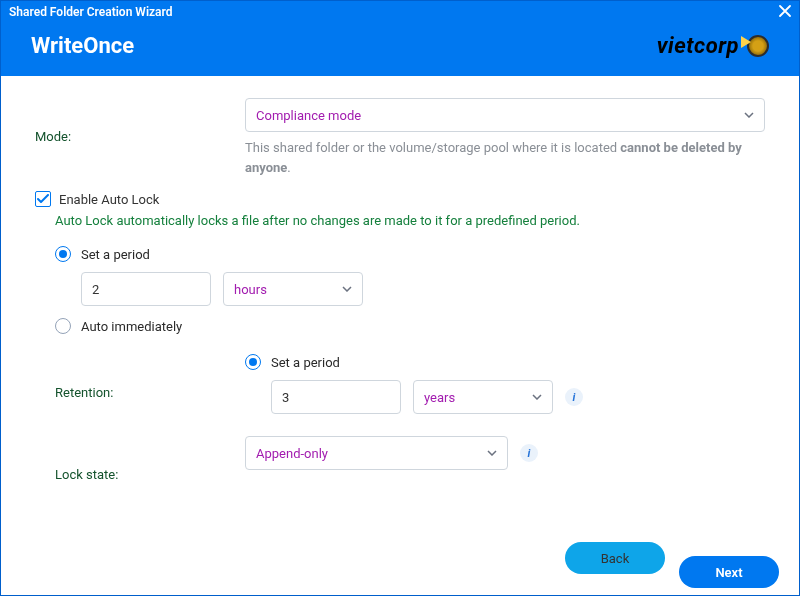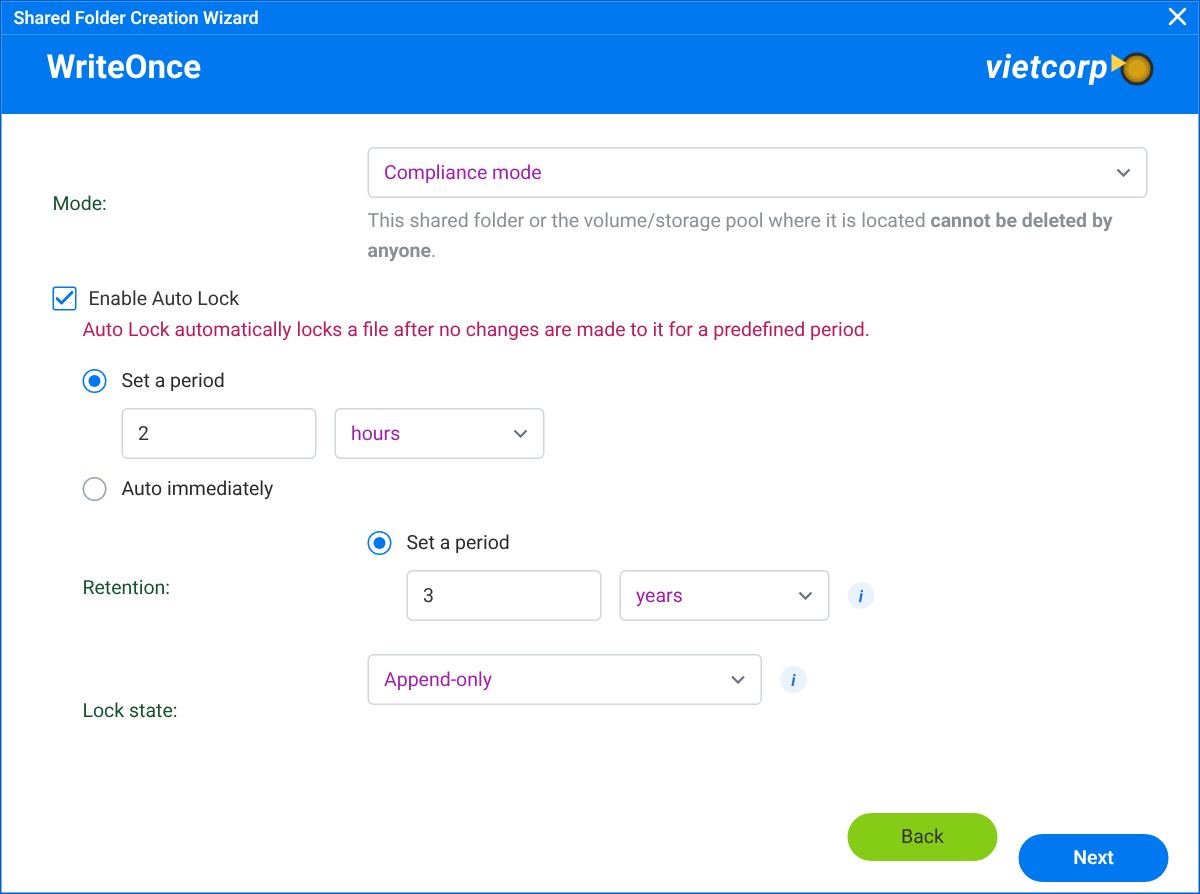--- a/index.html
+++ b/index.html
@@ -3,49 +3,49 @@
 <meta charset="utf-8">
 <style>
 * { box-sizing: border-box; margin: 0; padding: 0; font-family: -apple-system, "Segoe UI", Roboto, Arial, sans-serif; }
 body { width: 800px; height: 596px; overflow: hidden; background: #fff; }
 .window { width: 800px; height: 596px; border: 1px solid #005fcc; display: flex; flex-direction: column; }
 .titlebar { background: #0078f0; color: #fff; height: 22px; display: flex; align-items: center; padding: 0 8px; font-size: 12px; font-weight: 600; }
 .titlebar .close { margin-left: auto; cursor: pointer; font-size: 16px; line-height: 1; }
 .header { background: #0078f0; padding: 10px 30px 18px 30px; display: flex; align-items: center; }
 .header h1 { color: #fff; font-size: 22px; font-weight: 700; }
 .header .brand { margin-left: auto; display: flex; align-items: center; gap: 8px; }
-.header .brand-text { color: #ffffff; font-size: 22px; font-style: italic; font-weight: 700; letter-spacing: 0.5px; position: relative; }
+.header .brand-text { color: #000000; font-size: 22px; font-style: italic; font-weight: 700; letter-spacing: 0.5px; position: relative; }
 .header .brand-text::after { content: ""; position: absolute; right: -12px; top: 3px; width: 0; height: 0; border-top: 6px solid transparent; border-bottom: 6px solid transparent; border-left: 10px solid #ffd24a; }
 .header .badge { width: 22px; height: 22px; background: radial-gradient(circle,#d4a015 40%,#5a4200 100%); border-radius: 50%; border: 2px solid #2c2c2c; }
 .content { flex: 1; padding: 22px 34px 10px 34px; color: #333; font-size: 13px; overflow: auto; }
 .row { display: flex; align-items: flex-start; margin-bottom: 10px; }
 .row .label { flex: 0 0 210px; padding-top: 7px; color: #14532d; margin-top: 24px; }
 .row .field { flex: 1; }
 .select { width: 100%; height: 34px; border: 1px solid #cfd6dd; border-radius: 4px; background: #fff; display: flex; align-items: center; padding: 0 10px; cursor: pointer; }
 .select.small { width: 140px; }
 .select .sel-text { flex: 1; color: #a21caf; }
 .select .caret { color: #6b7280; }
 .caret svg { display:block; }
 .hint { color: #8a8f96; font-size: 13px; line-height: 1.5; margin-top: 6px; }
 .hint b { font-weight: 700; color: #8a8f96; }
 .check-row { display: flex; align-items: center; gap: 8px; margin: 14px 0 6px 0; }
 .checkbox { width: 16px; height: 16px; border: 1.5px solid #0078f0; border-radius: 2px; display: flex; align-items: center; justify-content: center; cursor: pointer; }
 .checkbox svg { display:block; }
-.desc { color: #be185d; margin: 6px 0 18px 20px; }
+.desc { color: #15803d; margin: 6px 0 18px 20px; }
 .indent { margin-left: 20px; }
 .radio { width: 16px; height: 16px; border: 1.5px solid #94a3b8; border-radius: 50%; display: inline-flex; align-items: center; justify-content: center; cursor: pointer; flex-shrink: 0; }
 .radio.sel { border-color: #0078f0; }
 .radio .dot { width: 8px; height: 8px; background: #0078f0; border-radius: 50%; }
 .opt { display: flex; align-items: center; gap: 10px; margin-bottom: 10px; color: #2a2a2a; }
 .inline-fields { display: flex; align-items: center; gap: 12px; margin: 0 0 12px 26px; }
 .numinput { width: 130px; height: 34px; border: 1px solid #cfd6dd; border-radius: 4px; padding: 0 10px; font-size: 13px; color: #333; }
 .info { width: 18px; height: 18px; border-radius: 50%; background: #eaf2fb; color: #2472d8; display: flex; align-items: center; justify-content: center; font-size: 11px; font-weight: 700; font-style: italic; cursor: pointer; }
 .footer { height: 60px; border-top: 0; display: flex; align-items: center; justify-content: flex-end; gap: 14px; padding: 0 20px 14px 20px; }
 .btn { min-width: 100px; height: 32px; border-radius: 16px; display: flex; align-items: center; justify-content: center; font-size: 13px; cursor: pointer; border: none; }
-.btn-secondary { background: #84cc16; color: #333; }
+.btn-secondary { background: #0ea5e9; color: #333; }
 .btn-primary { background: #0078f0; color: #fff; font-weight: 600; margin-top: 28px; }
 .sect { margin-bottom: 6px; }
 </style>
 </head>
 <body>
 
 <div class="window">
 
   <div class="titlebar">
     <span>Shared Folder Creation Wizard</span>

